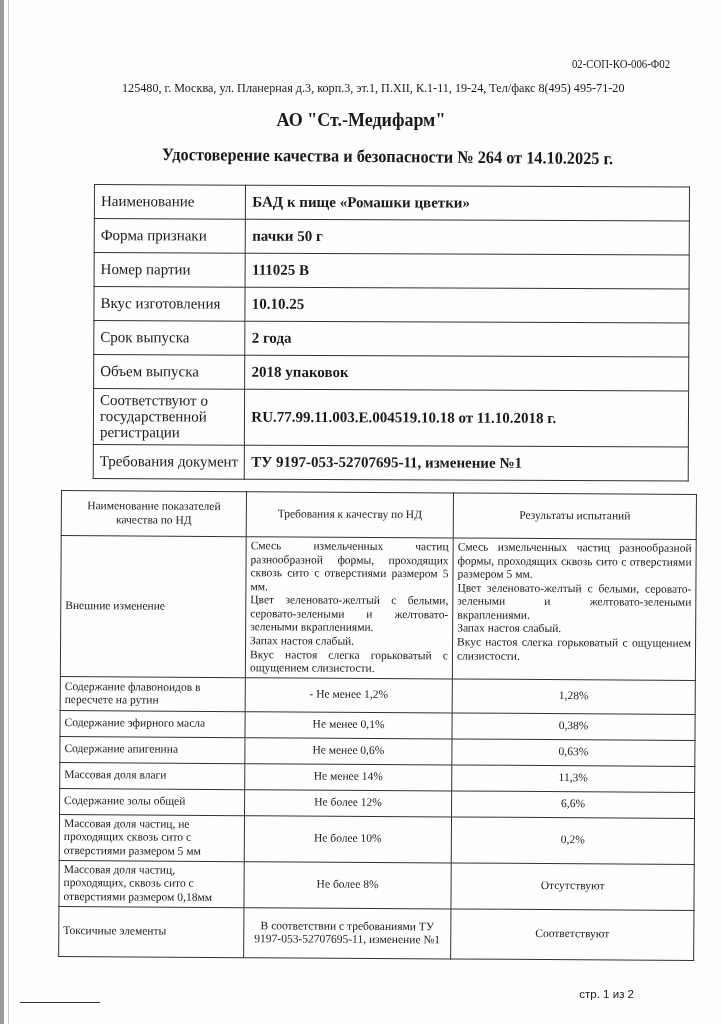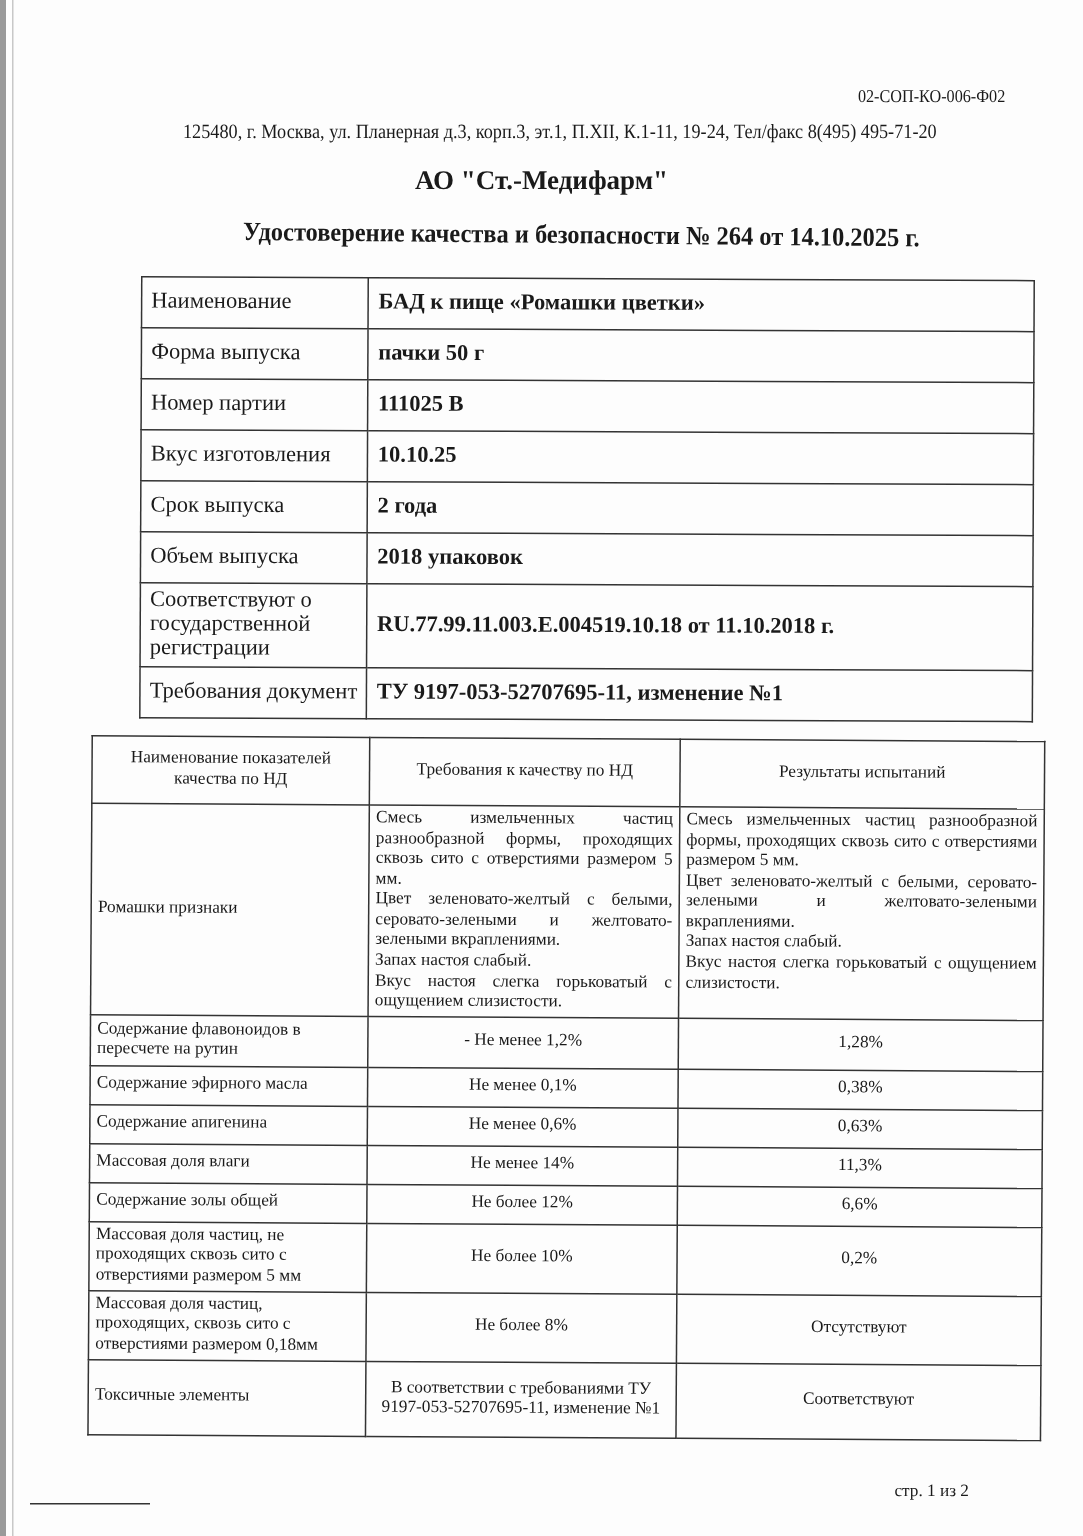--- a/index.html
+++ b/index.html
@@ -21,41 +21,41 @@
   .t1 td.v { font-weight:bold; }
   .t1 tr { height:34px; }
   .t2 { left:61px; top:490px; width:636px; transform:rotate(0.35deg); transform-origin:left top; }
   .t2 td { font-size:11.5px; padding:2px 4px; vertical-align:middle; line-height:1.18; }
   .t2 .hd td { text-align:center; height:40px; }
   .t2 td.c1 { width:176px; }
   .t2 td.c2 { width:198px; text-align:center; }
   .t2 td.c3 { text-align:center; }
   .t2 td.just { text-align:justify; text-align-last:left; vertical-align:top; }
   .footer-line { position:absolute; left:20px; top:1002px; width:80px; border-top:1px solid #333; }
-  .page { position:absolute; right:76px; top:988px; font-family:Liberation Serif, serif; font-size:11.5px; }
+  .page { position:absolute; right:88px; top:988px; font-family:Liberation Sans, sans-serif; font-size:11.5px; }
 </style>
 </head>
 <body>
 
 <div class="edge"></div>
 <div class="edge2"></div>
 
 <div class="docnum">02-СОП-КО-006-Ф02</div>
 <div class="addr">125480, г. Москва, ул. Планерная д.3, корп.3, эт.1,  П.XII,  К.1-11, 19-24, Тел/факс 8(495) 495-71-20</div>
 <div class="company">АО  "Ст.-Медифарм"</div>
 <div class="title">Удостоверение качества и безопасности  № 264 от 14.10.2025 г.</div>
 
 <table class="t1">
   <tbody>
     <tr>
         <td class="k">Наименование</td>
         <td class="v">БАД к пище «Ромашки цветки»</td>
       </tr>
     <tr>
-        <td class="k">Форма выпуска</td>
+        <td class="k">Форма признаки</td>
         <td class="v">пачки 50 г</td>
       </tr>
     <tr>
         <td class="k">Номер партии</td>
         <td class="v">111025 В</td>
       </tr>
     <tr>
         <td class="k">Вкус изготовления</td>
         <td class="v">10.10.25</td>
       </tr>
@@ -79,21 +79,21 @@
 </table>
 
 <table class="t2">
   <tbody>
     <tr class="hd">
       <td class="c1">Наименование показателей качества по НД</td>
       <td class="c2">Требования к качеству по НД</td>
       <td class="c3">Результаты испытаний</td>
     </tr>
     <tr style="height:140px">
-      <td class="c1">Ромашки признаки</td>
+      <td class="c1">Внешние изменение</td>
       <td class="c2 just" style="white-space:pre-line">Смесь измельченных частиц разнообразной формы, проходящих сквозь сито с отверстиями размером 5 мм.
 Цвет зеленовато-желтый с белыми, серовато-зелеными и желтовато-зелеными вкраплениями.
 Запах настоя слабый.
 Вкус настоя слегка горьковатый с ощущением слизистости.</td>
       <td class="c3 just" style="white-space:pre-line">Смесь измельченных частиц разнообразной формы, проходящих сквозь сито с отверстиями размером 5 мм.
 Цвет зеленовато-желтый с белыми, серовато-зелеными и желтовато-зелеными вкраплениями.
 Запах настоя слабый.
 Вкус настоя слегка горьковатый с ощущением слизистости.</td>
     </tr>
     <tr style="height:34px">

